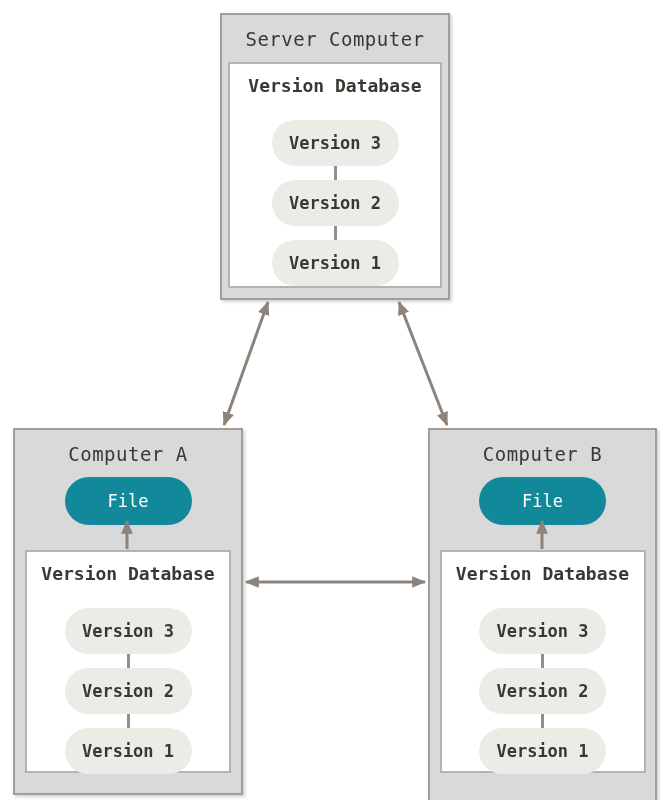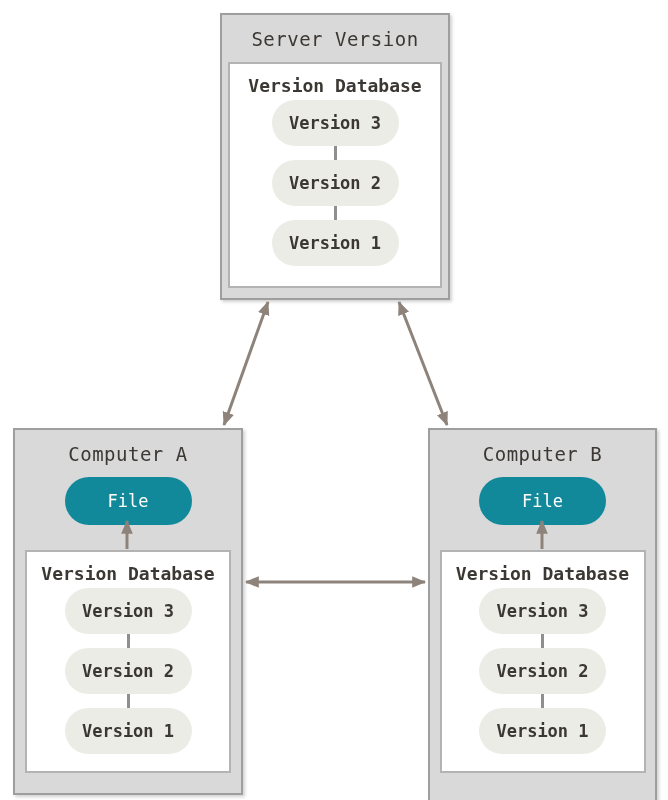--- a/index.html
+++ b/index.html
@@ -40,21 +40,21 @@
     font-weight: bold;
   }
   .db-title {
     margin-top: 11px;
     text-align: center;
     font-size: 18px;
     color: var(--title-text, #3b3733);
     white-space: nowrap;
   }
   .pill-stack {
-    margin-top: 4px;
+    margin-top: 24px;
     display: flex;
     flex-direction: column;
     align-items: center;
   }
   .pill {
     box-sizing: border-box;
     width: 127px;
     height: 46px;
     border-radius: 23px;
     background: var(--pill-fill, #ecece7);
@@ -92,21 +92,21 @@
     height: 800px;
     pointer-events: none;
   }
 </style>
 </head>
 <body>
 
 <div class="stage">
 
   <div class="node" style="left:220px; top:13px; width:230px; height:287px;">
-    <div class="node-title">Server Version</div>
+    <div class="node-title">Server Computer</div>
     <div class="db" style="top:47px; width:214px; height:226px;">
       <div class="db-title">Version Database</div>
       <div class="pill-stack">
         <div class="pill">Version 3</div>
         <div class="connector"></div>
         <div class="pill">Version 2</div>
         <div class="connector"></div>
         <div class="pill">Version 1</div>
       </div>
     </div>

